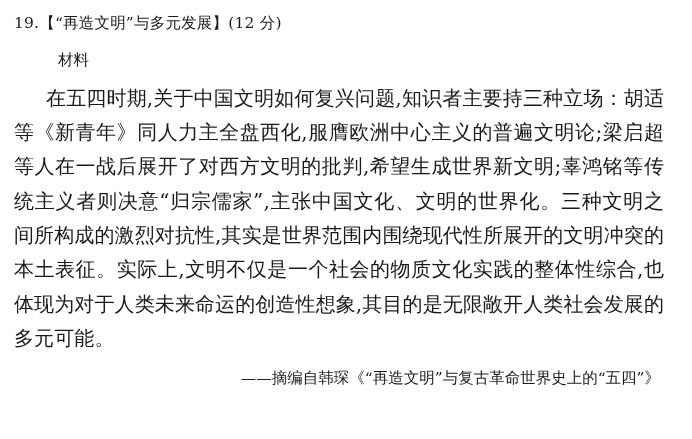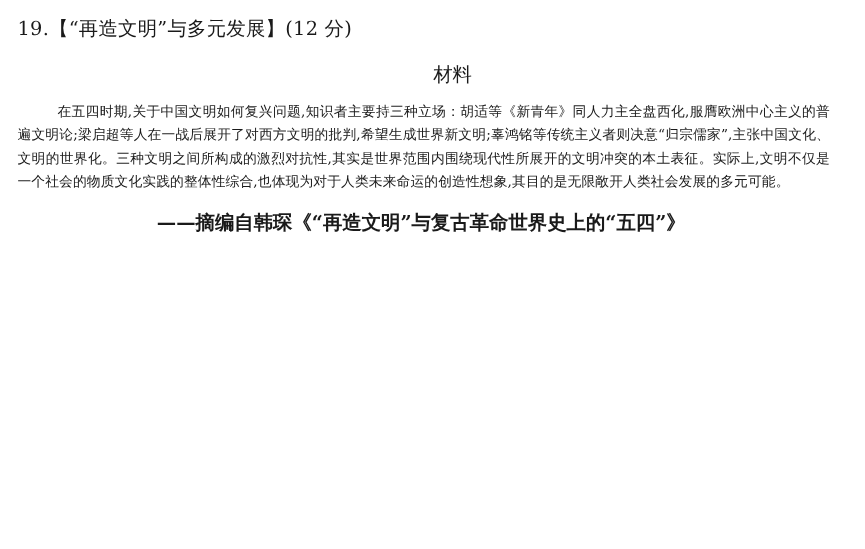--- a/index.html
+++ b/index.html
@@ -26,39 +26,37 @@
     line-height: 1.5;
     letter-spacing: 0.2px;
     margin: 2px 0 0 0;
     white-space: nowrap;
   }
   .section-label {
     font-size: 15.5px;
     line-height: 1.5;
     margin: 14px 0 0 0;
     text-indent: 44px;
-    text-align: center;
   }
   .body-text {
-    font-size: 11px;
+    font-size: 20px;
     line-height: 1.72;
     margin: 8px 0 0 0;
     text-align: justify;
     text-justify: inter-ideograph;
     text-indent: 32px;
     letter-spacing: 0.1px;
     padding-right: 2px;
   }
   .source-line {
     font-size: 15.5px;
     line-height: 1.6;
     margin: 10px 0 0 0;
-    text-align: center;
+    text-align: right;
     padding-right: 6px;
-    font-weight: bold;
   }
   .task-text {
     font-size: 15.5px;
     line-height: 1.72;
     margin: 8px 0 0 0;
     text-align: justify;
     text-justify: inter-ideograph;
     text-indent: 32px;
     letter-spacing: 0.1px;
   }

